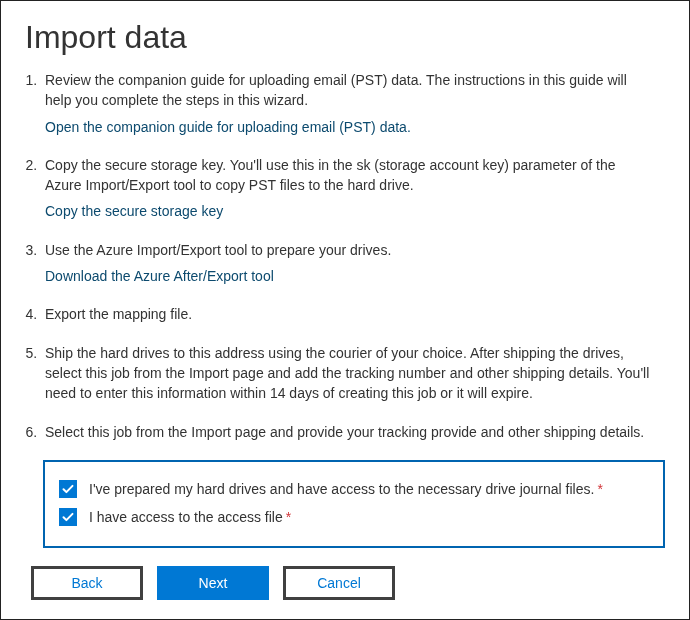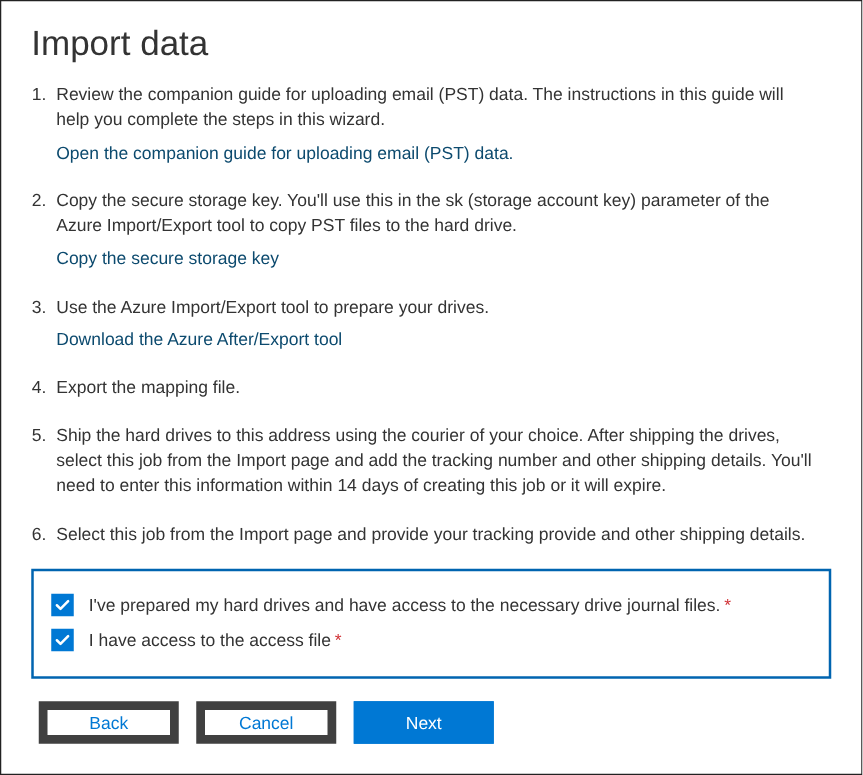--- a/index.html
+++ b/index.html
@@ -16,21 +16,21 @@
     box-sizing: border-box;
     width: 690px;
     height: 620px;
     border: 1px solid #222;
     margin: 0;
     padding: 18px 24px 16px 24px;
     position: relative;
     overflow: hidden;
   }
   h1.title {
-    font-size: 28px;
+    font-size: 32px;
     font-weight: 300;
     margin: 0 0 14px 0;
     color: #333;
     letter-spacing: 0;
   }
   ol.steps {
     margin: 0;
     padding: 0 0 0 16px;
     list-style: decimal;
     color: #444;
@@ -47,21 +47,21 @@
   .link {
     color: #0c4a6e;
     display: inline-block;
     margin-top: 6px;
     cursor: pointer;
   }
 
   .confirm-box {
     border: 2px solid #0064b0;
     padding: 12px 14px 10px 14px;
-    margin: 6px 0 18px 0;
+    margin: 6px 0 18px 18px;
   }
   .cb-row {
     display: flex;
     align-items: center;
     gap: 12px;
     margin: 6px 0 10px 0;
   }
   .cb {
     width: 18px;
     height: 18px;
@@ -90,21 +90,21 @@
   }
   .btn {
     min-width: 112px;
     height: 34px;
     box-sizing: border-box;
     display: inline-flex;
     align-items: center;
     justify-content: center;
     font-size: 14px;
     cursor: pointer;
-    border: 7px solid #404040;
+    border: 3px solid #404040;
     background: #fff;
     color: #0078d4;
     user-select: none;
   }
   .btn.primary {
     background: #0078d4;
     color: #fff;
     border-color: #0078d4;
   }
 </style>
@@ -157,17 +157,17 @@
           </svg>
       </span>
       <span class="cb-label">
         <span>I have access to the access file</span><span class="req">*</span>
       </span>
     </div>
   </div>
 
   <div class="btn-row">
     <div class="btn">Back</div>
+    <div class="btn primary">Next</div>
     <div class="btn">Cancel</div>
-    <div class="btn primary">Next</div>
   </div>
 
 </div>
 
 </body></html>

